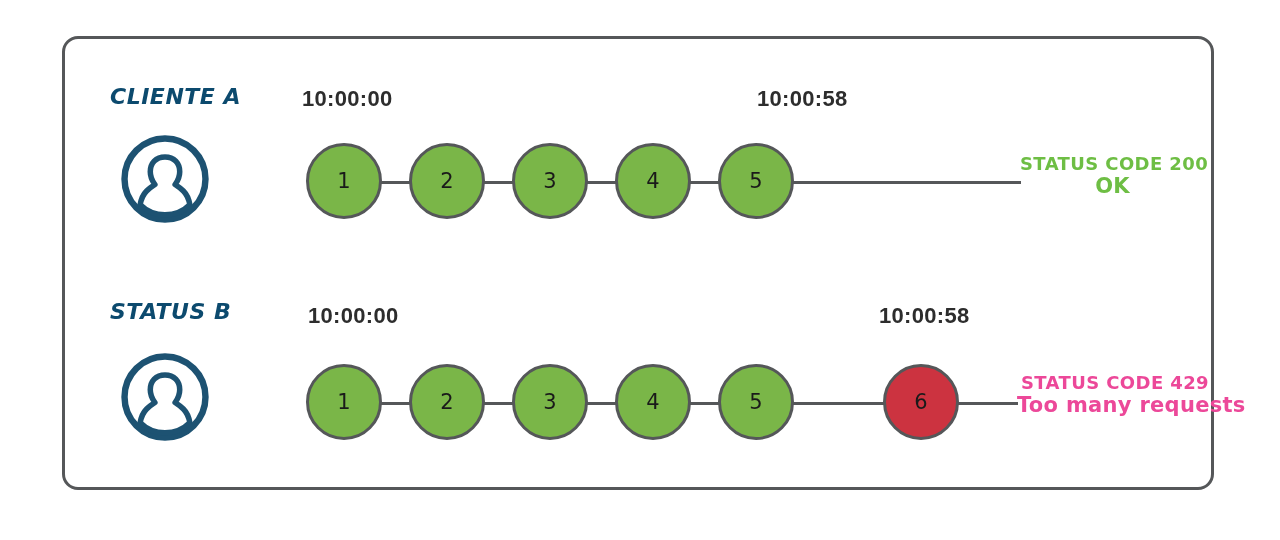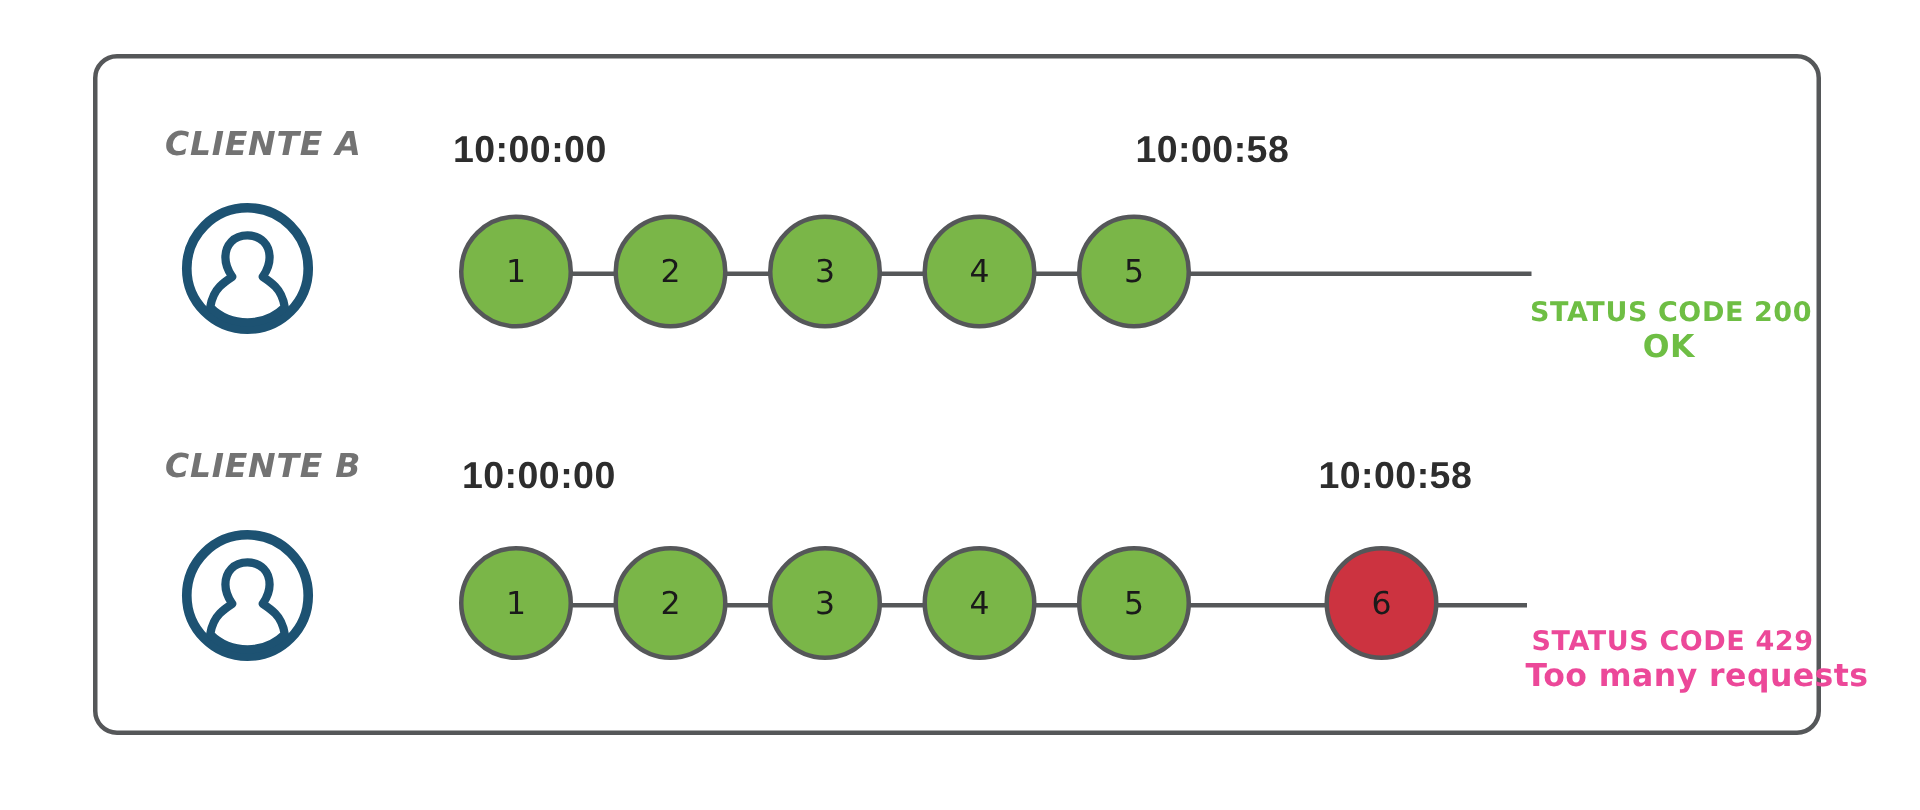--- a/index.html
+++ b/index.html
@@ -33,32 +33,32 @@
     width: 100%;
     height: 0;
   }
   .client-label {
     position: absolute;
     font-family: "DejaVu Sans", sans-serif;
     font-size: 22px;
     font-weight: 600;
     font-style: italic;
     letter-spacing: 0.5px;
-    color: #737373;
+    color: #0c4a6e;
     white-space: nowrap;
   }
   .avatar {
     position: absolute;
     width: 92px;
     height: 92px;
   }
   .timestamp {
     position: absolute;
     font-family: "Liberation Sans", sans-serif;
-    font-size: 25px;
+    font-size: 22px;
     font-weight: bold;
     color: #2d2d2d;
     white-space: nowrap;
     letter-spacing: 0.3px;
   }
   .chain {
     position: absolute;
     height: 80px;
   }
   .node {
@@ -85,21 +85,20 @@
   .status {
     position: absolute;
     font-family: "DejaVu Sans", sans-serif;
     font-weight: 600;
     white-space: nowrap;
   }
   .status .line1 {
     font-size: 18px;
     letter-spacing: 0.4px;
     display: block;
-    margin-top: 45px;
   }
   .status .line2 {
     font-size: 21px;
     letter-spacing: 0.3px;
     display: block;
   }
   .status.ok {
     color: #6EBE44;
     text-align: center;
   }
@@ -145,21 +144,21 @@
         <div class="node" style="left:653px; top:0px; background:#7AB648;">5</div>
       </div>
 
       <div class="status ok" style="left:955px; top:114px; width:185px;">
         <span class="line1">STATUS CODE 200</span>
         <span class="line2">OK</span>
       </div>
     </div>
 
     <div class="row">
-      <div class="client-label" style="left:45px; top:260px;">CLIENTE B</div>
+      <div class="client-label" style="left:45px; top:260px;">STATUS B</div>
 
       <div class="avatar" style="left:54px; top:312px;">
         <svg viewBox="0 0 100 100" width="92" height="92">
           <circle cx="50" cy="50" r="44" fill="none" stroke="#1D5272" stroke-width="7"></circle>
           <path d="M50 26 C40 26 34 33 34 42 C34 49 37 53 39 56 C36 58 33 60 30 63
                    C26 67 24 72 23 78 C30 85 39 89 50 89 C61 89 70 85 77 78
                    C76 72 74 67 70 63 C67 60 64 58 61 56 C63 53 66 49 66 42
                    C66 33 60 26 50 26 Z" fill="none" stroke="#1D5272" stroke-width="6" stroke-linejoin="round"></path>
         </svg>
       </div>

